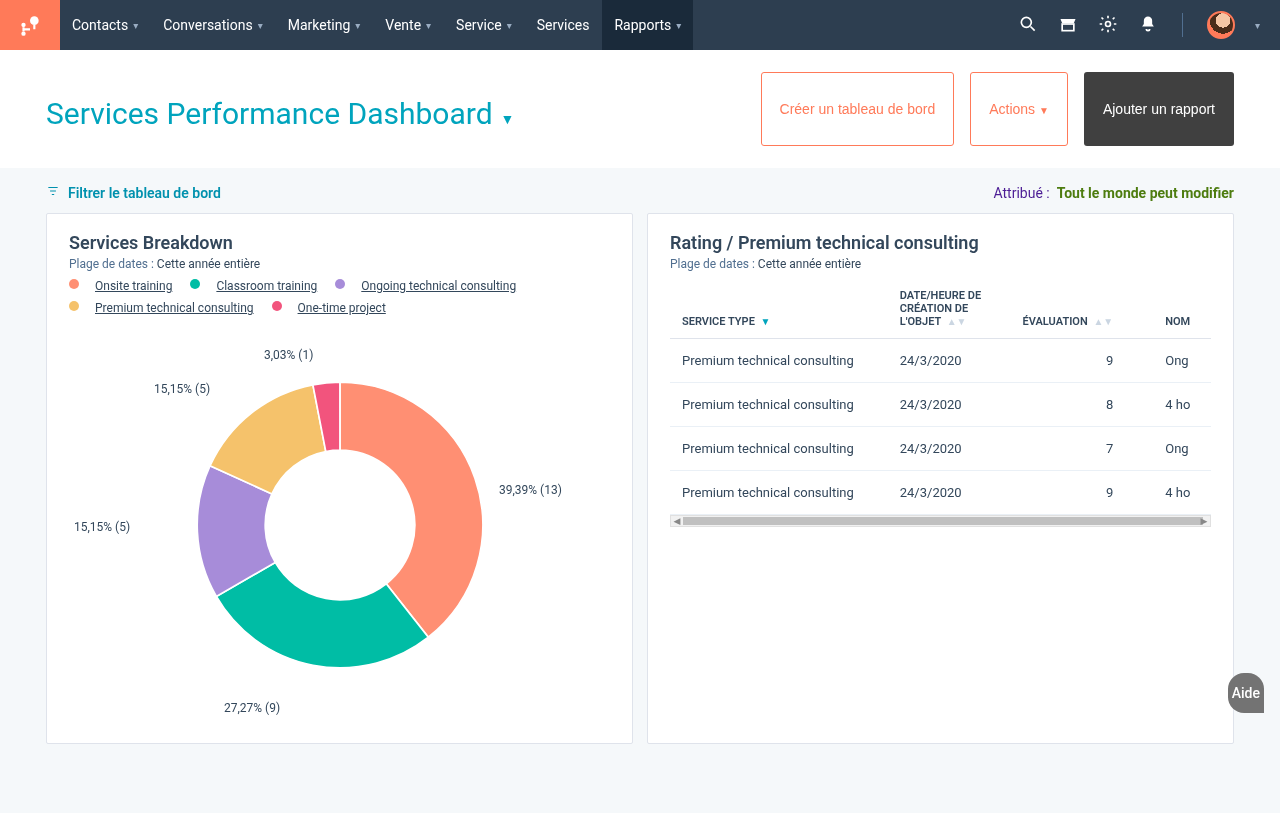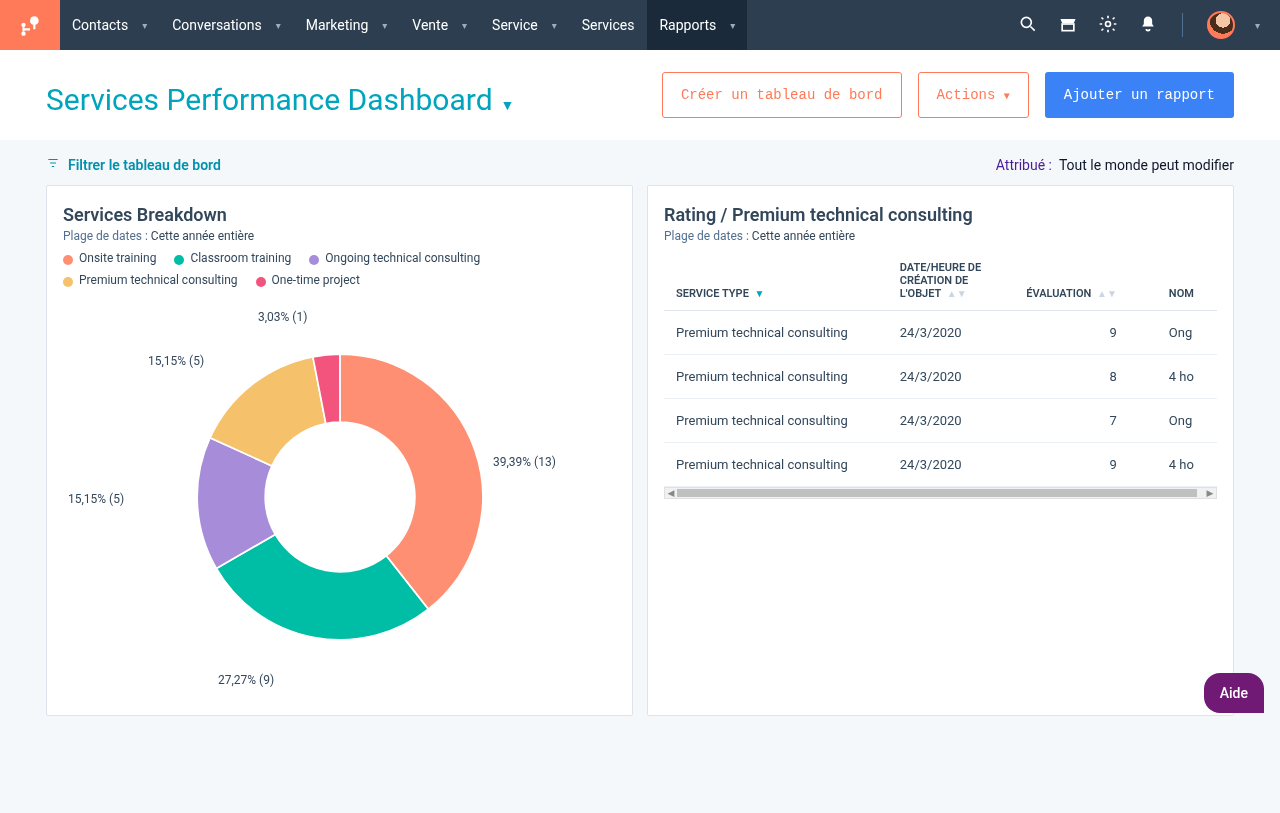--- a/index.html
+++ b/index.html
@@ -1,56 +1,56 @@
 <!DOCTYPE html>
 <html><head>
 <meta charset="utf-8">
 <style>
   * { box-sizing: border-box; margin: 0; padding: 0; }
   body { font-family: -apple-system, BlinkMacSystemFont, "Segoe UI", Roboto, Arial, sans-serif; background: #f5f8fa; color: #33475b; width: 1280px; height: 813px; overflow: hidden; }
   .topnav { height: 50px; background: #2d3e50; display: flex; align-items: center; color: #fff; font-size: 14px; }
   .logo-box { width: 60px; height: 50px; background: #ff7a59; display: flex; align-items: center; justify-content: center; }
   .nav-items { display: flex; align-items: center; gap: 1px; }
-  .nav-item { padding: 0 12px; height: 50px; display: flex; align-items: center; gap: 14px; cursor: pointer; }
+  .nav-item { padding: 0 12px; height: 50px; display: flex; align-items: center; gap: 5px; cursor: pointer; }
   .nav-item.active { background: #1a2a3a; }
   .nav-spacer { flex: 1; }
   .nav-icons { display: flex; align-items: center; gap: 20px; padding-right: 20px; }
   .avatar { width: 28px; height: 28px; border-radius: 50%; background: #ff7a59; border: 2px solid #ff7a59; position: relative; overflow: hidden; }
   .avatar-inner { width: 28px; height: 28px; position: absolute; top: -1px; background: radial-gradient(circle at 50% 30%, #f5c6a5 0 30%, #4a2c1a 30% 55%, #ff7a59 55%); }
   .chevron-down { font-size: 10px; color: #99acc2; }
   .divider { width: 1px; height: 24px; background: #516f90; margin: 0 4px; }
   .header-bar { background: #fff; padding: 22px 46px; display: flex; align-items: center; gap: 16px; }
   .dash-title { color: #00a4bd; font-size: 30px; font-weight: 400; margin-top: 8px; }
   .title-caret { color: #00a4bd; font-size: 14px; margin-left: 8px; }
   .header-spacer { flex: 1; }
-  .btn { padding: 14px 18px; border-radius: 3px; font-size: 14px; cursor: pointer; border: 1px solid transparent; font-family: Liberation Mono, monospace; }
+  .btn { padding: 28px 18px; border-radius: 3px; font-size: 14px; cursor: pointer; border: 1px solid transparent; }
   .btn-outline { border-color: #ff7a59; color: #ff7a59; background: #fff; }
-  .btn-primary { background: #3b82f6; color: #fff; }
+  .btn-primary { background: #404040; color: #fff; }
   .filter-bar { padding: 16px 46px 12px 46px; display: flex; align-items: center; font-size: 14px; }
   .filter-link { color: #0091ae; font-weight: 600; }
   .filter-icon { color: #0091ae; margin-right: 8px; }
   .attr-label { color: #4c1d95; text-align: center; }
-  .attr-link { color: #0f172a; font-weight: 400; }
+  .attr-link { color: #4d7c0f; font-weight: 700; }
   .cards { display: flex; gap: 14px; padding: 0 46px 20px 46px; }
-  .card { background: #fff; border: 1px solid #dfe3eb; border-radius: 2px; flex: 1; padding: 18px 16px; min-height: 500px; }
+  .card { background: #fff; border: 1px solid #dfe3eb; border-radius: 2px; flex: 1; padding: 18px 22px; min-height: 500px; }
   .card-title { font-size: 18px; font-weight: 600; color: #33475b; margin-bottom: 4px; }
   .card-sub { font-size: 12px; color: #516f90; margin-bottom: 8px; }
   .legend { display: flex; flex-wrap: wrap; gap: 8px 18px; font-size: 12px; color: #33475b; margin-bottom: 10px; }
-  .legend-item { display: flex; align-items: flex-end; gap: 6px; }
+  .legend-item { display: flex; align-items: flex-start; gap: 16px; text-decoration: underline; }
   .legend-dot { width: 10px; height: 10px; border-radius: 50%; }
   .chart-area { position: relative; height: 400px; display: flex; align-items: center; justify-content: center; }
   .donut { transform: rotate(-90deg); }
   .donut-label { position: absolute; font-size: 12px; color: #33475b; white-space: nowrap; }
   .table-wrap { overflow-x: auto; }
   table { width: 100%; border-collapse: collapse; font-size: 13px; }
   th { text-align: left; font-size: 11px; font-weight: 600; color: #33475b; padding: 10px 12px; border-bottom: 1px solid #dfe3eb; vertical-align: bottom; }
   th .sort-arrows { color: #cbd6e2; font-size: 10px; margin-left: 3px; }
   th.sorted .sort-arrows { color: #00a4bd; }
   td { padding: 14px 12px; border-bottom: 1px solid #eaf0f6; color: #33475b; }
-  .help-pill { position: fixed; right: 16px; bottom: 100px; background: #701a75; color: #fff; padding: 12px 16px; border-radius: 16px 16px 0 16px; font-size: 14px; font-weight: 500; cursor: pointer; text-align: right; }
+  .help-pill { position: fixed; right: 16px; bottom: 100px; background: #737373; color: #fff; padding: 12px 4px; border-radius: 16px 16px 0 16px; font-size: 14px; font-weight: 500; cursor: pointer; text-align: right; }
   .hscroll { height: 12px; background: #f1f1f1; border: 1px solid #e0e0e0; position: relative; }
   .hscroll-thumb { position: absolute; left: 12px; top: 1px; height: 8px; width: 520px; background: #c0c0c0; }
   .hscroll-btn { position: absolute; top: 0; width: 12px; height: 10px; color: #888; font-size: 9px; display: flex; align-items: center; justify-content: center; }
   svg.icon { width: 20px; height: 20px; fill: #fff; }
   svg.logo { width: 26px; height: 26px; fill: #fff; }
   .eval-col { text-align: right; }
 </style>
 </head>
 <body>
 
@@ -175,21 +175,21 @@
           <path d="M 16.992197298947872 75.9708482889646 A 42 42 0 0 1 28.984765928112132 13.635732691228839 L 38.992020248058736 30.952050457310342 A 22 22 0 0 0 32.71019858516317 63.60377767517193 Z" fill="#00bda5" stroke="#fff" stroke-width="0.5"></path>
           <path d="M 28.984765928112132 13.635732691228839 A 42 42 0 0 1 67.42778809551496 11.786491889675617 L 59.12884138336497 29.98340051363961 A 22 22 0 0 0 38.992020248058736 30.952050457310342 Z" fill="#a78cd9" stroke="#fff" stroke-width="0.5"></path>
           <path d="M 67.42778809551496 11.786491889675617 A 42 42 0 0 1 91.23615474798456 42.02632195280807 L 71.59989058227762 45.82331149908994 A 22 22 0 0 0 59.12884138336497 29.98340051363961 Z" fill="#f5c26b" stroke="#fff" stroke-width="0.5"></path>
           <path d="M 91.23615474798456 42.02632195280807 A 42 42 0 0 1 91.99999170953257 49.973610623446184 L 71.9999956573742 49.98617699323371 A 22 22 0 0 0 71.59989058227762 45.82331149908994 Z" fill="#f2547d" stroke="#fff" stroke-width="0.5"></path>
         </svg>
       <div id="donut-labels">
           <div class="donut-label" style="left: 430px; top: 130px; margin-top: 28px;">39,39% (13)</div>
           <div class="donut-label" style="left: 155px; top: 376px;">27,27% (9)</div>
           <div class="donut-label" style="left: 5px; top: 195px;">15,15% (5)</div>
           <div class="donut-label" style="left: 85px; top: 57px;">15,15% (5)</div>
-          <div class="donut-label" style="left: 195px; top: 13px;">3,03% (1)</div>
+          <div class="donut-label" style="left: 195px; top: 23px;">3,03% (1)</div>
         </div>
     </div>
   </div>
 
   <div class="card" style="overflow:hidden;">
     <div class="card-title">Rating / Premium technical consulting</div>
     <div class="card-sub">
       <span>Plage de dates :</span> <span style="color:#33475b;">Cette année entière</span>
     </div>
     <div class="table-wrap">

